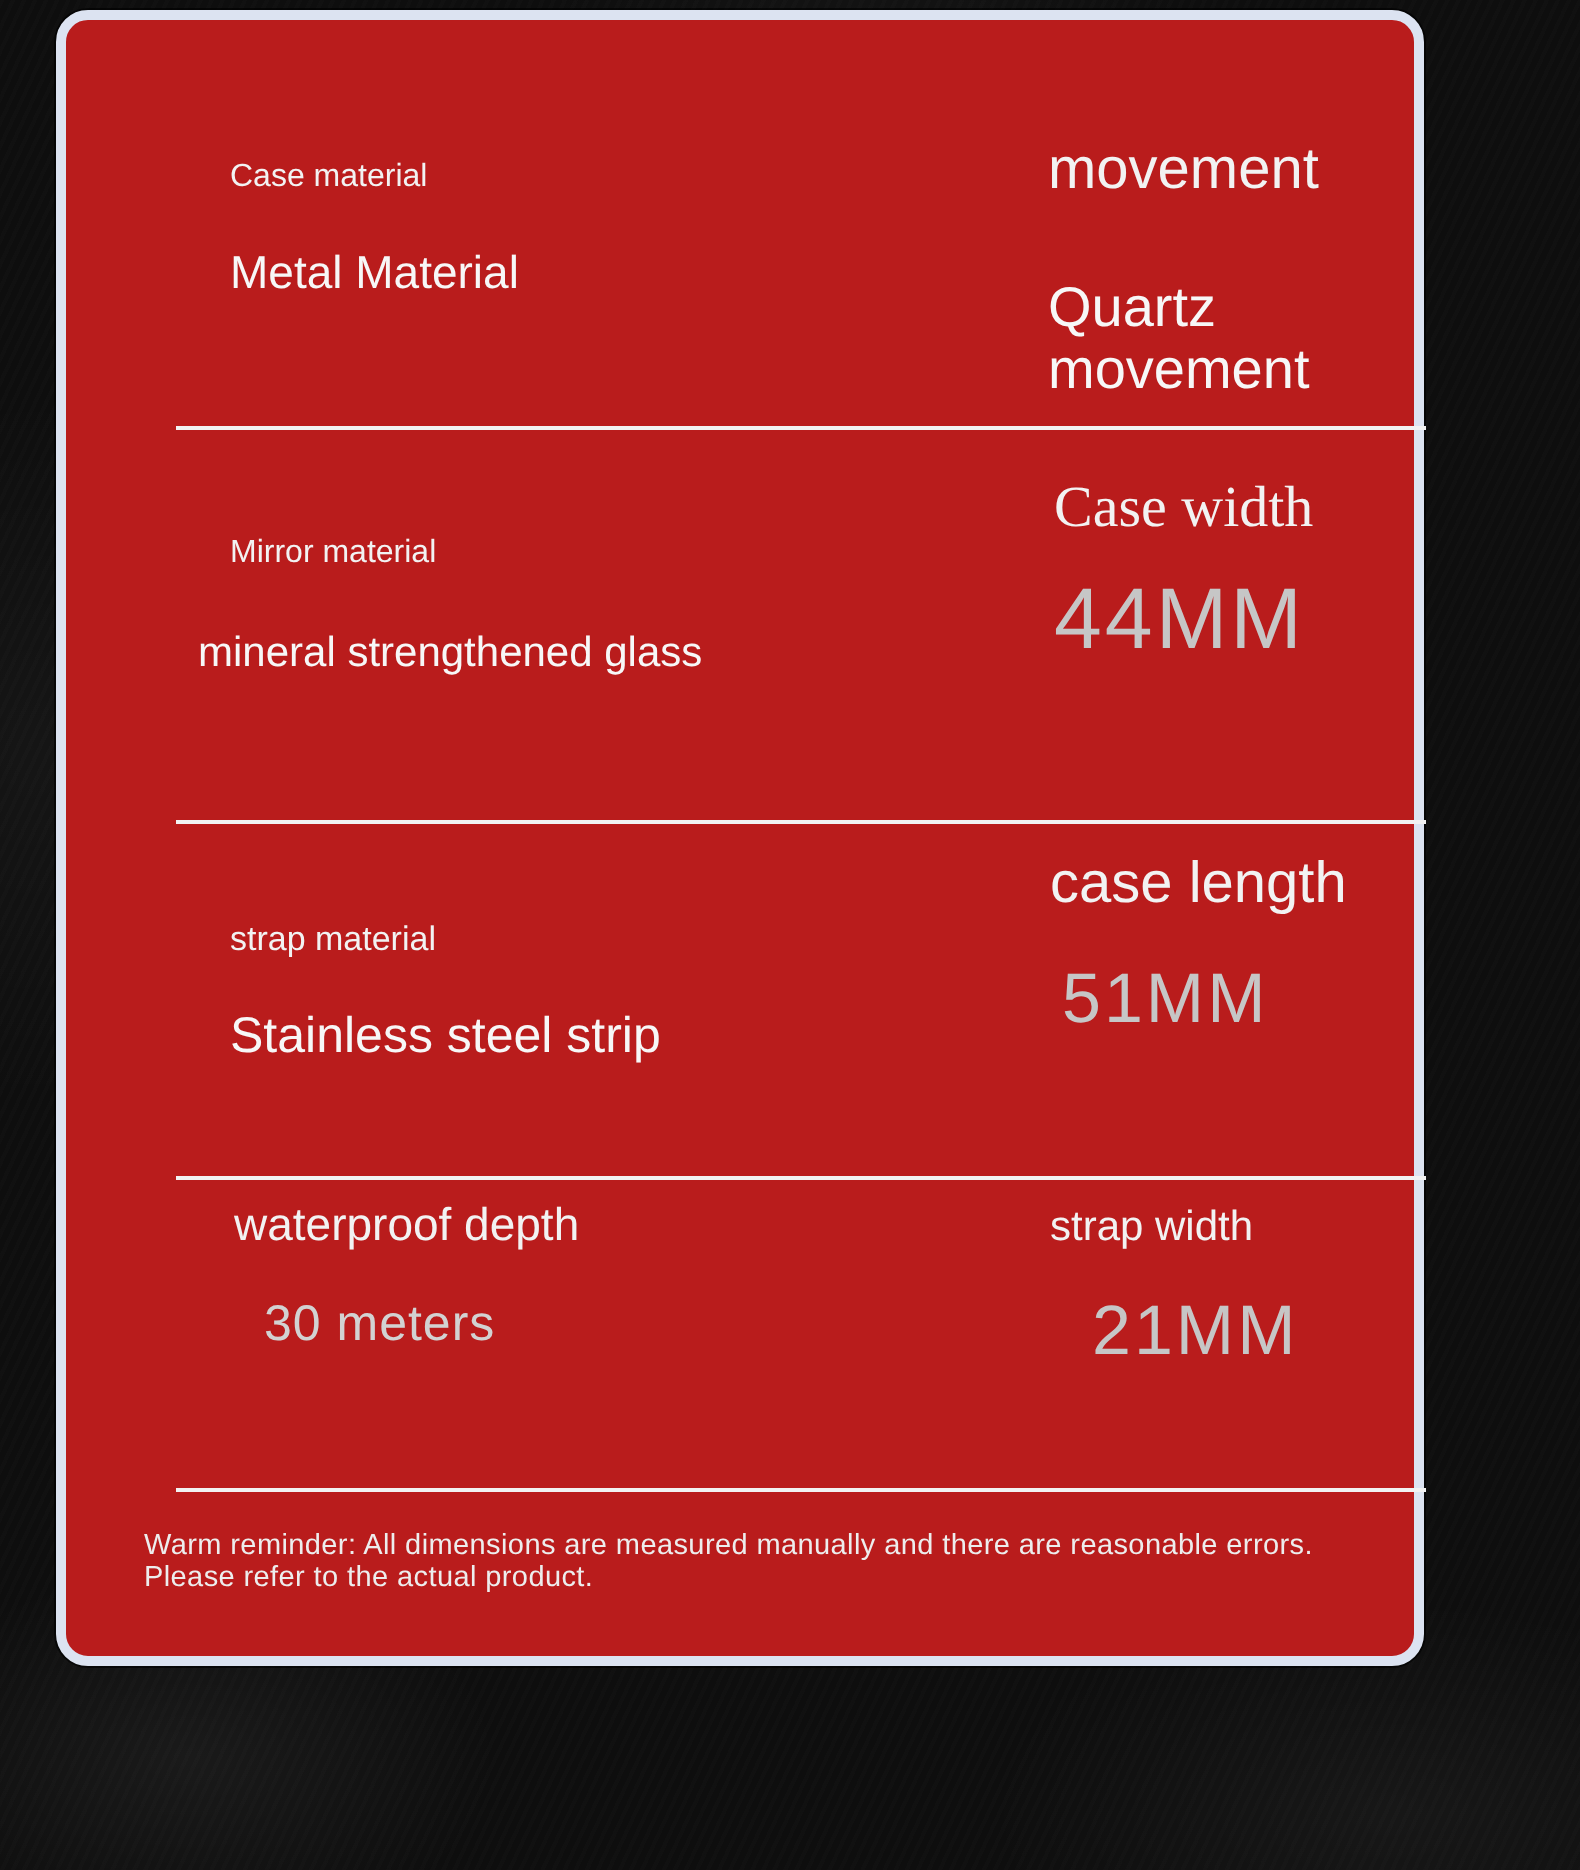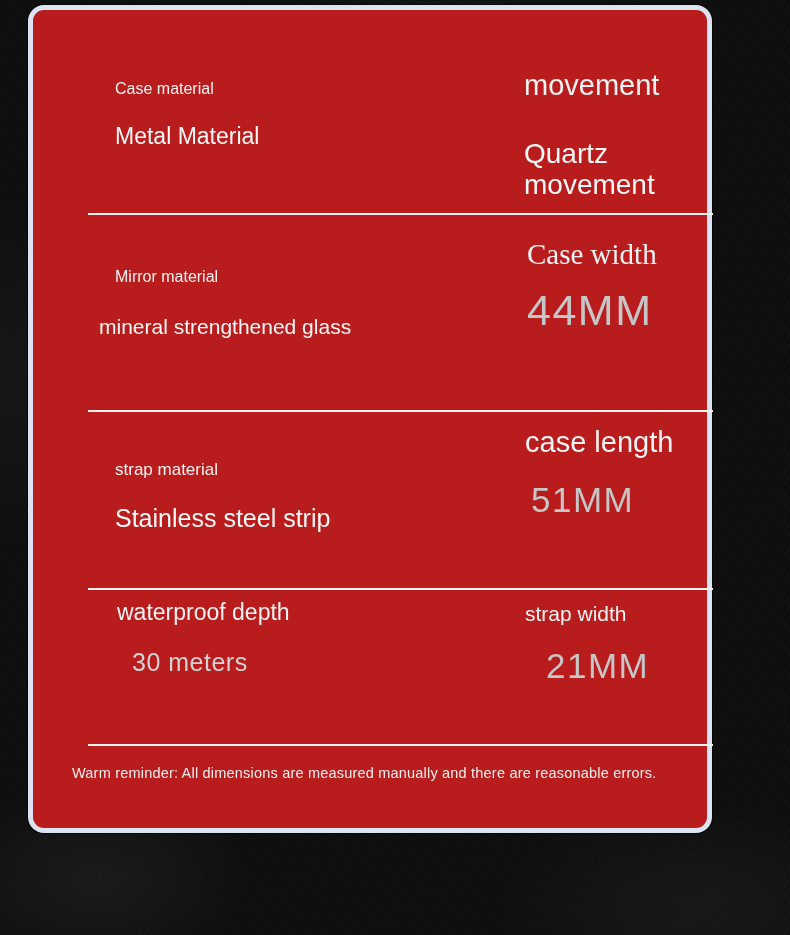--- a/index.html
+++ b/index.html
@@ -109,16 +109,17 @@
     <div class="cell lbl r4-ll">waterproof depth</div>
     <div class="cell val r4-lv">30 meters</div>
     <div class="cell lbl r4-rl">strap width</div>
     <div class="cell val-gray r4-rv">21MM</div>
   </div>
 
   <div class="row row-footer">
     <div class="divider"></div>
     <div class="reminder">
       <div>Warm reminder: All dimensions are measured manually and there are reasonable errors.</div>
+      <div>Please refer to the actual product.</div>
     </div>
   </div>
 
 </div>
 
 </body></html>

